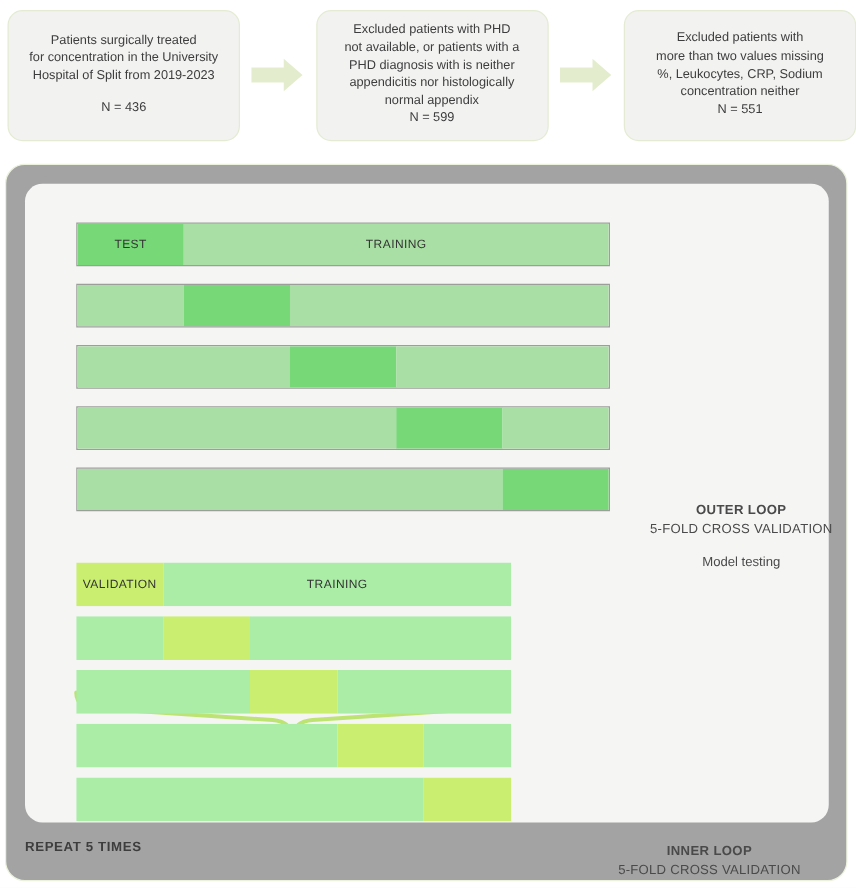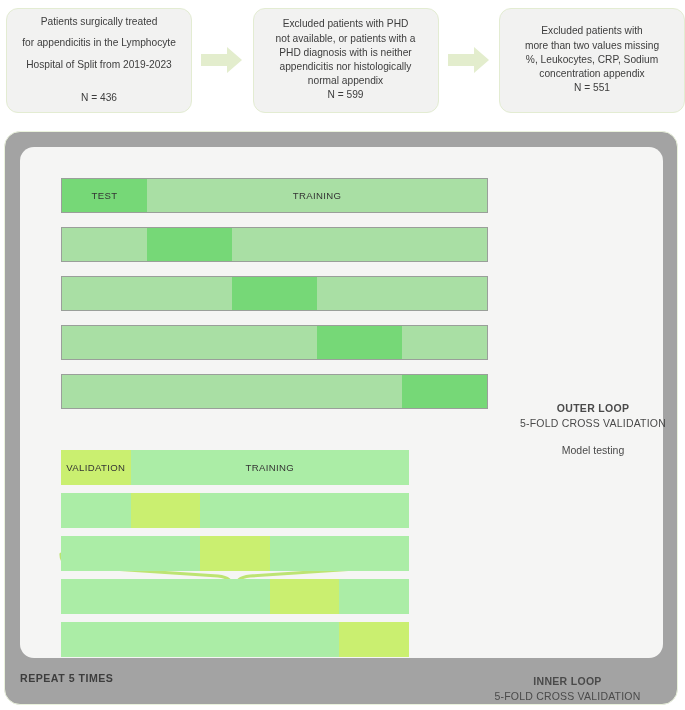--- a/index.html
+++ b/index.html
@@ -32,21 +32,21 @@
     display: flex;
     flex-direction: column;
     align-items: center;
     justify-content: center;
     text-align: center;
     font-size: 10.2px;
     line-height: 14.2px;
     color: #3d3d3d;
     padding: 6px 8px;
   }
-  .flow-box-1 { width: 186px; height: 105px; margin-left: 6px; justify-content: space-between; }
+  .flow-box-1 { width: 186px; height: 105px; margin-left: 6px; }
   .flow-box-2 { width: 186px; height: 105px; }
   .flow-box-3 { width: 186px; height: 105px; }
   .flow-box p { margin: 0; }
   .flow-n { margin-top: 12px !important; }
   .flow-n-tight { margin-top: 0 !important; }
 
   .flow-arrow {
     flex: 1;
     display: flex;
     align-items: center;
@@ -139,21 +139,21 @@
     color: #3d3d3d;
   }
 </style>
 </head>
 <body>
 
 <div class="flow-row">
 
   <div class="flow-box flow-box-1">
     <p>Patients surgically treated</p>
-    <p>for appendicitis in the Lymphocyte</p>
+    <p>for concentration in the University</p>
     <p>Hospital of Split from 2019-2023</p>
     <p class="flow-n">N = 436</p>
   </div>
 
   <div class="flow-arrow">
     <svg class="arrow-shape" viewBox="0 0 42 30">
       <path d="M0 9 L26 9 L26 2 L41 15 L26 28 L26 21 L0 21 Z" fill="#e3edcd"></path>
     </svg>
   </div>
 
@@ -169,21 +169,21 @@
   <div class="flow-arrow">
     <svg class="arrow-shape" viewBox="0 0 42 30">
       <path d="M0 9 L26 9 L26 2 L41 15 L26 28 L26 21 L0 21 Z" fill="#e3edcd"></path>
     </svg>
   </div>
 
   <div class="flow-box flow-box-3">
     <p>Excluded patients with</p>
     <p>more than two values missing</p>
     <p>%, Leukocytes, CRP, Sodium</p>
-    <p>concentration appendix</p>
+    <p>concentration neither</p>
     <p class="flow-n-tight">N = 551</p>
   </div>
 
 </div>
 
 <div class="cv-outer">
 
   <div class="cv-inner-panel">
 
     <div class="bar outer-bar" style="top:31px">

